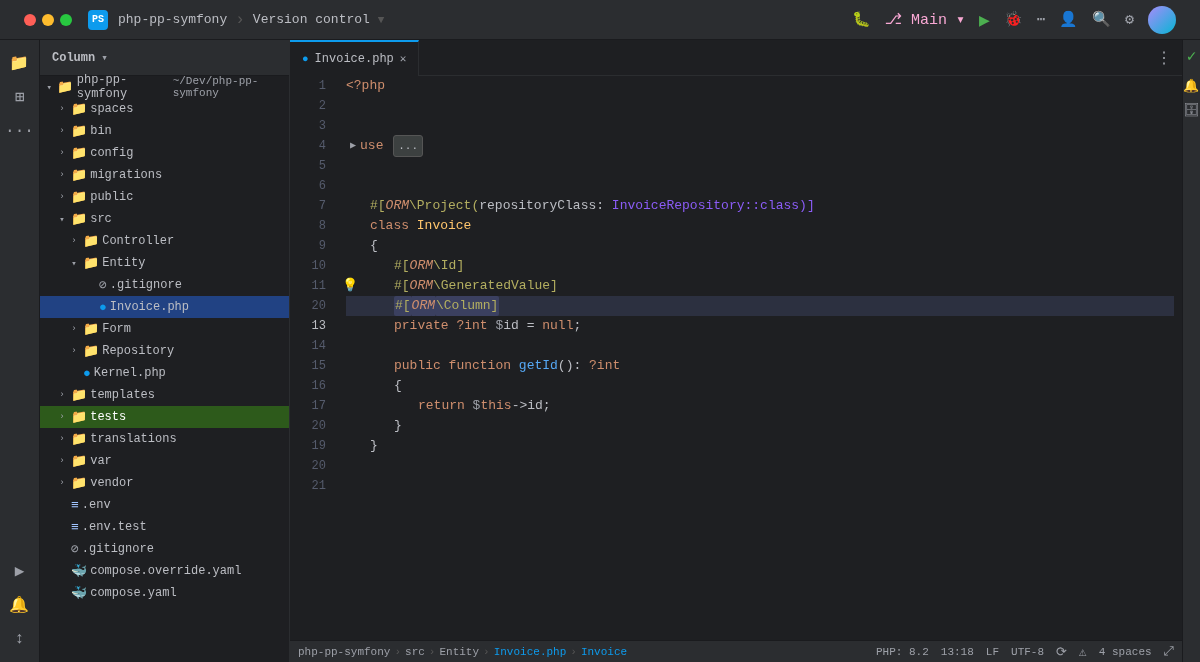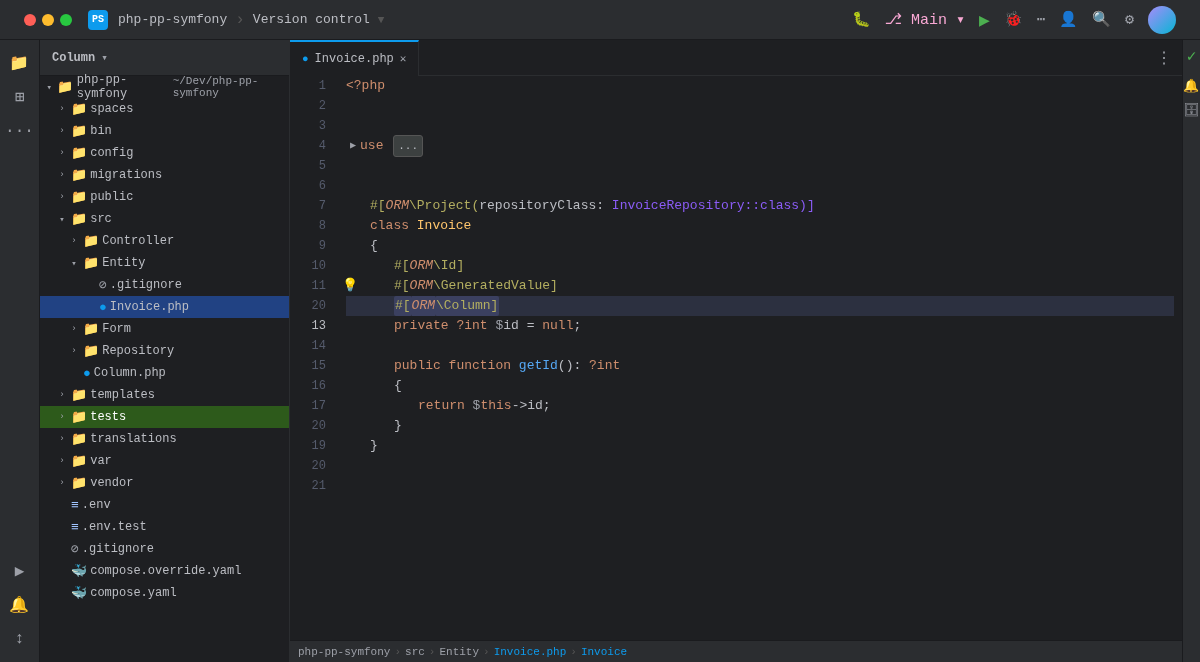--- a/index.html
+++ b/index.html
@@ -398,21 +398,21 @@
 
     <div class="tree-item" style="padding-left:28px">
       <span class="tree-arrow">›</span>
       <span class="tree-icon tree-folder-icon">📁</span>
       <span class="tree-label">Repository</span>
     </div>
 
     <div class="tree-item" style="padding-left:28px">
       <span class="tree-arrow"> </span>
       <span class="tree-icon tree-file-php">●</span>
-      <span class="tree-label">Column.php</span>
+      <span class="tree-label">Kernel.php</span>
     </div>
 
     <div class="tree-item" style="padding-left:16px">
       <span class="tree-arrow">›</span>
       <span class="tree-icon tree-folder-icon">📁</span>
       <span class="tree-label">templates</span>
     </div>
 
     <div class="tree-item selected" style="padding-left:16px;background:#2d5a1b;">
       <span class="tree-arrow">›</span>
@@ -599,20 +599,30 @@
         <span>php-pp-symfony</span>
         <span class="status-sep">›</span>
         <span>src</span>
         <span class="status-sep">›</span>
         <span>Entity</span>
         <span class="status-sep">›</span>
         <span style="color:#0d9bed">Invoice.php</span>
         <span class="status-sep">›</span>
         <span style="color:#0d9bed">Invoice</span>
       </div>
+      <div class="status-right">
+        <span>PHP: 8.2</span>
+        <span>13:18</span>
+        <span>LF</span>
+        <span>UTF-8</span>
+        <span class="status-icon">⟳</span>
+        <span class="status-icon">⚠</span>
+        <span>4 spaces</span>
+        <span class="status-icon">⤢</span>
+      </div>
     </div>
   </div>
 
   <div class="right-panel">
     <span class="check-mark">✓</span>
     <span style="color:#9da0a8;font-size:13px;margin-top:4px">🔔</span>
     <span style="color:#9da0a8;font-size:13px">🗄</span>
   </div>
 </div>
 

